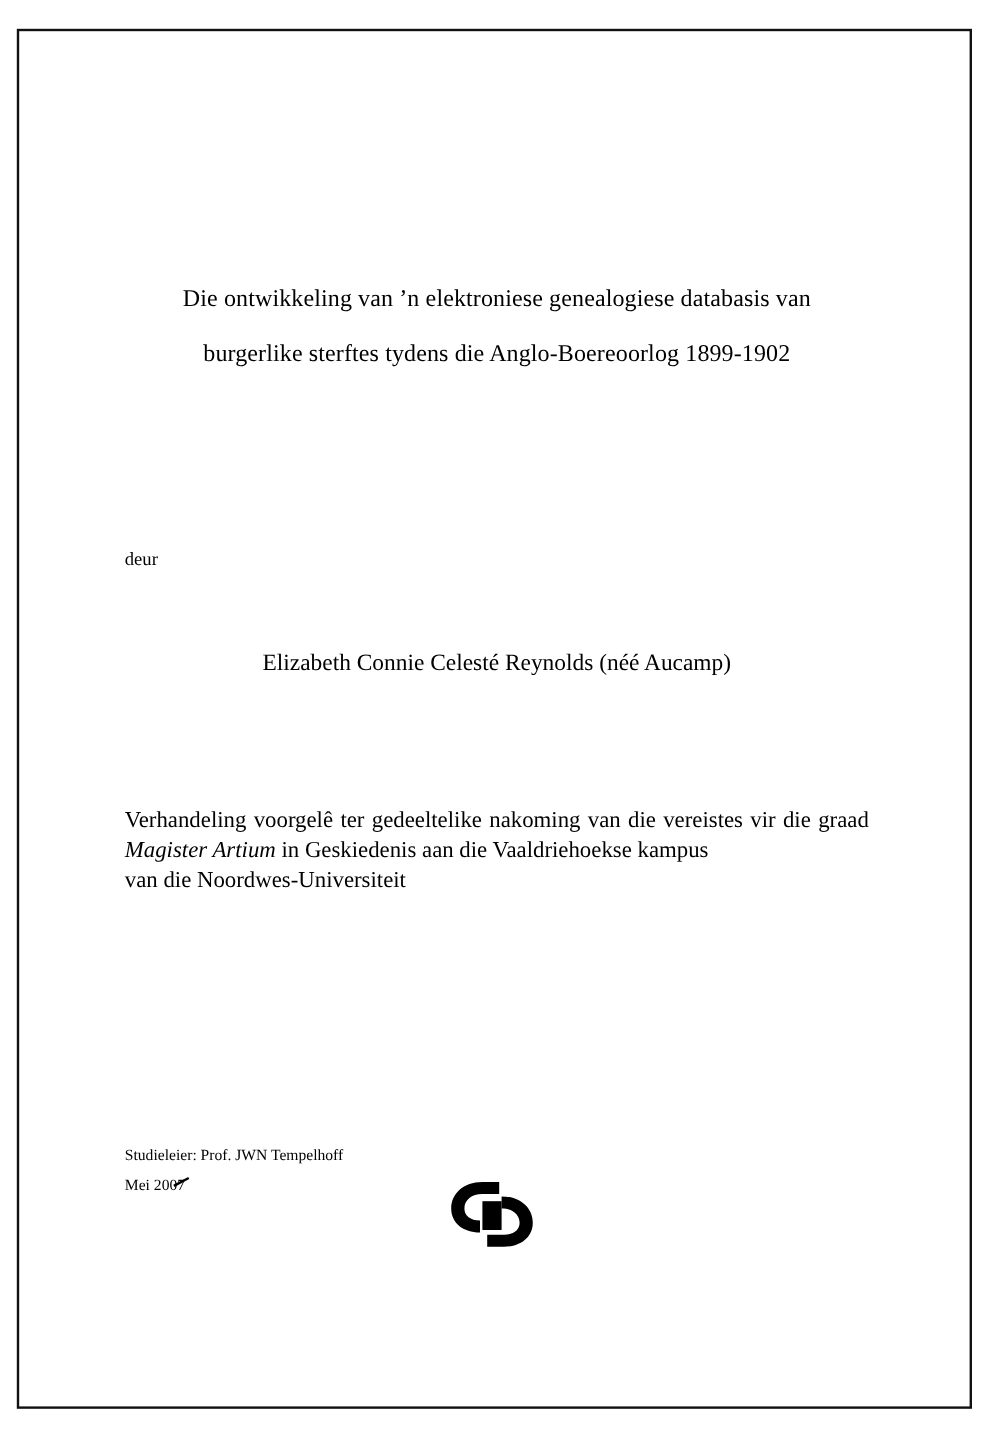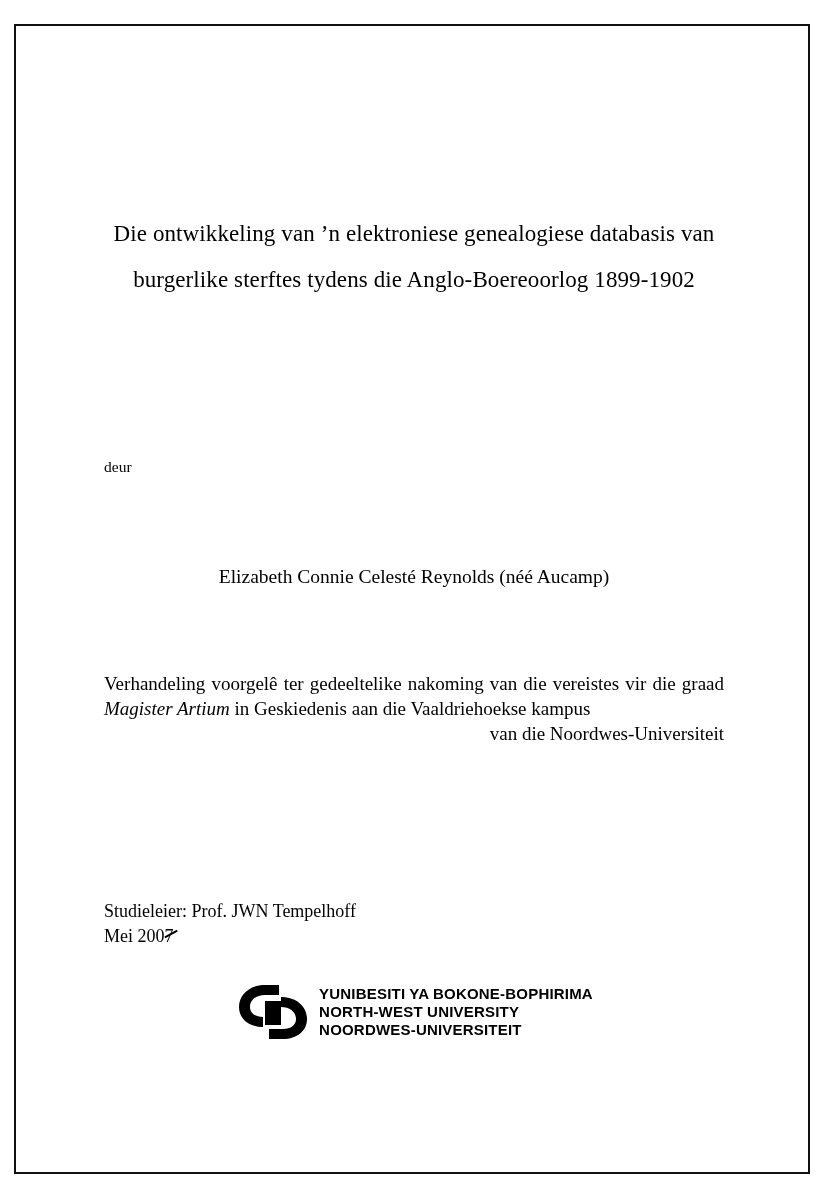--- a/index.html
+++ b/index.html
@@ -27,66 +27,65 @@
   .inner {
     position: absolute;
     left: 88px;
     top: 0;
     width: 620px;
     height: 100%;
   }
 
   .title-block {
     position: absolute;
-    top: 185px;
+    top: 200px;
     left: 0;
     width: 620px;
     text-align: center;
-    font-size: 23px;
+    font-size: 20px;
     line-height: 46px;
     letter-spacing: 0.1px;
   }
   .title-line { display: block; white-space: nowrap; }
 
   .deur {
     position: absolute;
     top: 432px;
     left: 0;
     width: 620px;
     font-size: 15.5px;
   }
 
   .author {
     position: absolute;
     top: 516px;
     left: 0;
     width: 620px;
     text-align: center;
     font-size: 19.5px;
-    margin-top: 24px;
   }
 
   .abstract {
     position: absolute;
     top: 645px;
     left: 0;
     width: 620px;
     font-size: 19px;
     line-height: 25px;
     text-align: justify;
   }
-  .abstract .last-lines { text-align: right; margin-left: 36px; }
+  .abstract .last-lines { text-align: left; }
   .abstract i { font-style: italic; }
 
   .supervisor {
     position: absolute;
-    top: 873px;
+    top: 924px;
     left: 0;
     width: 620px;
-    font-size: 18px;
+    font-size: 13px;
     line-height: 25px;
     text-align: left;
   }
   .date-line { position: relative; display: inline-block; }
   .date-strike {
     position: absolute;
     right: -3px;
     top: 3px;
     width: 13px;
     height: 13px;
@@ -155,21 +154,16 @@
         <span class="date-strike"></span>
       </div>
     </div>
 
     <div class="logo-wrap">
       <svg class="logo-mark" viewBox="0 0 76 62">
         <path d="M30 4 C14 4 4 14 4 26 C4 38 14 46 28 46 L28 36 C20 36 15 32 15 26 C15 19 21 14 30 14 L44 14 L44 4 Z" fill="#000000"></path>
         <path d="M46 16 C62 16 72 26 72 38 C72 50 62 58 48 58 L34 58 L34 48 L48 48 C56 48 61 44 61 38 C61 31 55 26 46 26 Z" fill="#000000"></path>
         <rect x="30" y="20" width="16" height="24" fill="#000000"></rect>
       </svg>
-      <div class="logo-text">
-        <div>YUNIBESITI YA BOKONE-BOPHIRIMA</div>
-        <div>NORTH-WEST UNIVERSITY</div>
-        <div>NOORDWES-UNIVERSITEIT</div>
-      </div>
     </div>
 
   </div>
 </div>
 
 </body></html>

